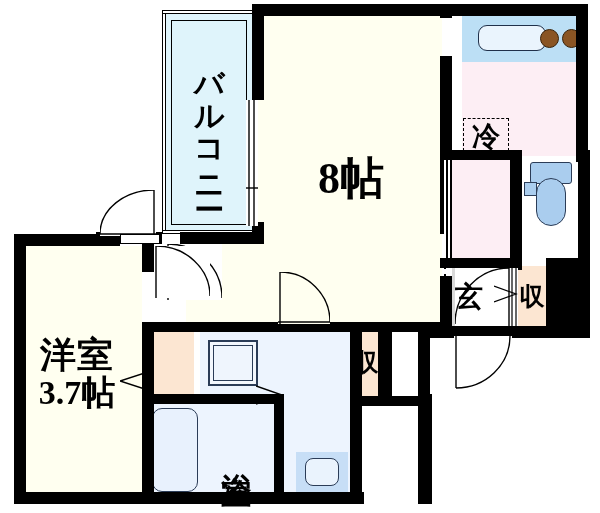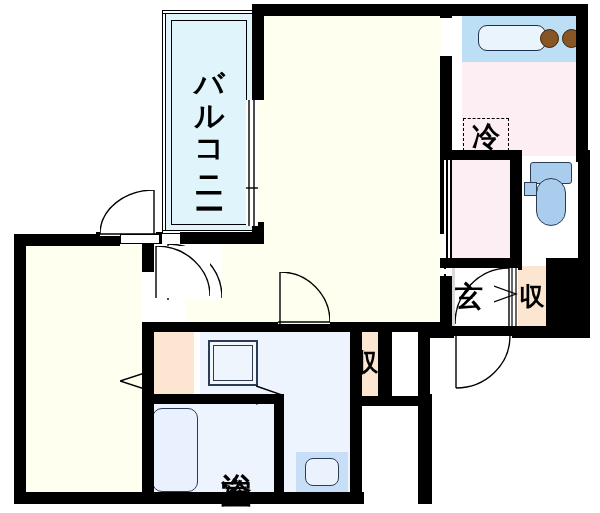--- a/index.html
+++ b/index.html
@@ -205,21 +205,24 @@
   <div class="door" style="left:494px;top:284px;width:26px;height:20px;">
     <svg width="26" height="20">
       <path d="M0,2 L22,10 L0,18" fill="none" stroke="#000" stroke-width="1.3"></path>
     </svg>
   </div>
 
   <div class="fill" style="left:120px;top:234px;width:40px;height:10px;background:#ffffff;border:1.2px solid #000;box-sizing:border-box;"></div>
 
   <div class="lbl vert" style="left:186px;top:28px;width:46px;height:188px;font-size:30px;">バルコニー</div>
 
-
+  <div class="lbl" style="left:268px;top:152px;width:166px;height:54px;font-size:44px;">8帖</div>
+
+  <div class="lbl" style="left:22px;top:334px;width:110px;height:42px;font-size:36px;letter-spacing:1px;">洋室</div>
+  <div class="lbl" style="left:18px;top:372px;width:118px;height:42px;font-size:34px;">3.7帖</div>
 
 
   <div class="lbl vert" style="left:216px;top:412px;width:40px;height:78px;font-size:30px;">浴室</div>
 
 
   <div class="lbl" style="left:452px;top:278px;width:34px;height:38px;font-size:28px;">玄</div>
 
   <div class="lbl" style="left:463px;top:119px;width:46px;height:36px;font-size:28px;">冷</div>
 
   <div class="lbl" style="left:516px;top:280px;width:32px;height:34px;font-size:25px;">収</div>

